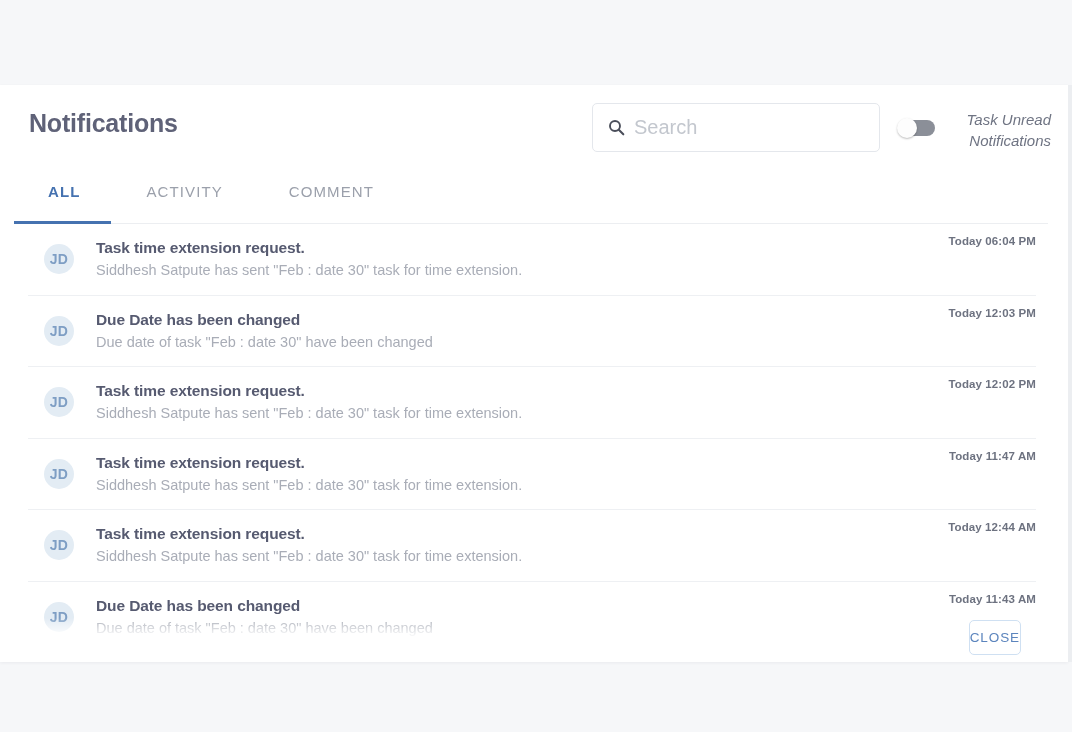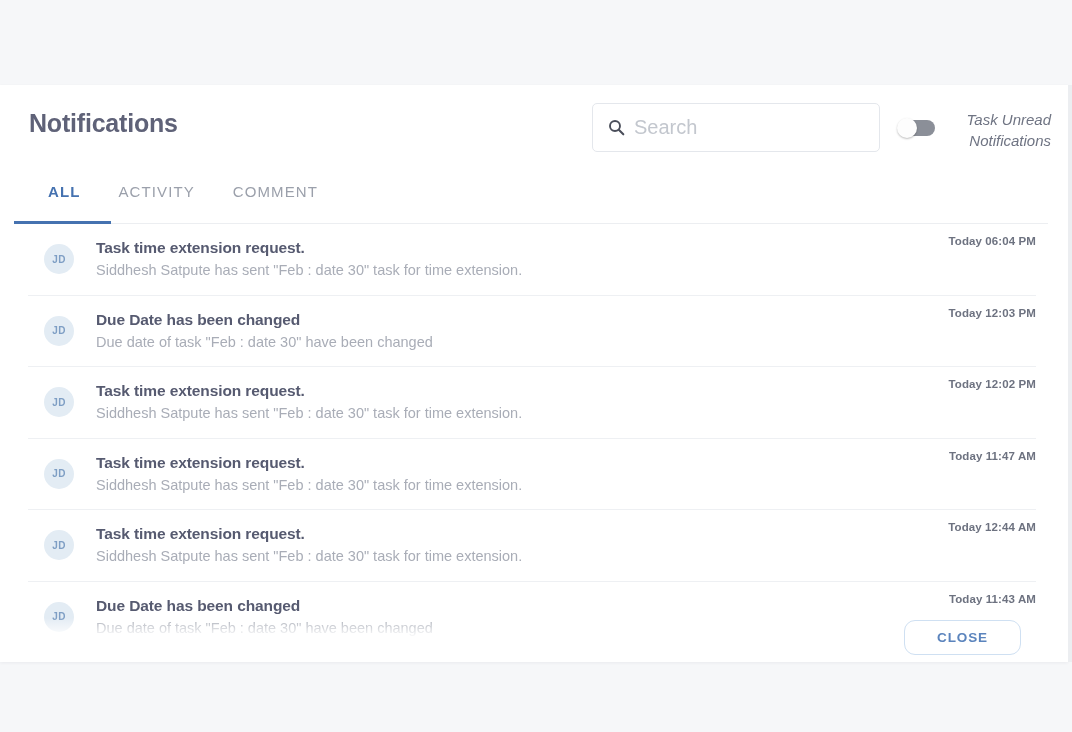--- a/index.html
+++ b/index.html
@@ -120,20 +120,21 @@
   .tabs-bar {
     position: relative;
     height: 48px;
     border-bottom: 1px solid #eceef1;
     margin: 0 20px 0 14px;
   }
   .tabs {
     display: flex;
     align-items: flex-start;
     height: 100%;
+    gap: 28px;
   }
   .tab {
     font-size: 15px;
     font-weight: 500;
     letter-spacing: 1.1px;
     color: #9ba0ab;
     padding: 8px 0 0 0;
     margin-right: 38px;
     cursor: pointer;
     user-select: none;
@@ -169,21 +170,21 @@
   }
   .notif-row:last-child { border-bottom: none; }
 
   .avatar {
     flex: 0 0 auto;
     width: 30px;
     height: 30px;
     border-radius: 50%;
     background: #e3ecf4;
     color: #7e9ec4;
-    font-size: 10px;
+    font-size: 14px;
     font-weight: 700;
     display: flex;
     align-items: center;
     justify-content: center;
     margin-left: 16px;
     letter-spacing: 0.3px;
   }
   .notif-body {
     margin-left: 22px;
     flex: 1 1 auto;
@@ -223,28 +224,28 @@
     left: 0;
     height: 44px;
     background: linear-gradient(to bottom, rgba(255,255,255,0) 0%, rgba(255,255,255,0.88) 38%, #ffffff 64%);
     pointer-events: none;
   }
   .close-button {
     position: absolute;
     right: 47px;
     bottom: 7px;
     pointer-events: auto;
-    padding: 9px 32px;
+    padding: 9px 0;
     border: 1px solid #cfe0f2;
-    border-radius: 11px;
+    border-radius: 5px;
     background: #ffffff;
     color: #5b84bd;
     font-family: "Liberation Sans", sans-serif;
     font-size: 13.5px;
-    font-weight: 700;
+    font-weight: 400;
     letter-spacing: 0.9px;
     cursor: pointer;
   }
 
   
   .right-gutter {
     position: absolute;
     left: 1068px;
     top: 85px;
     width: 4px;

